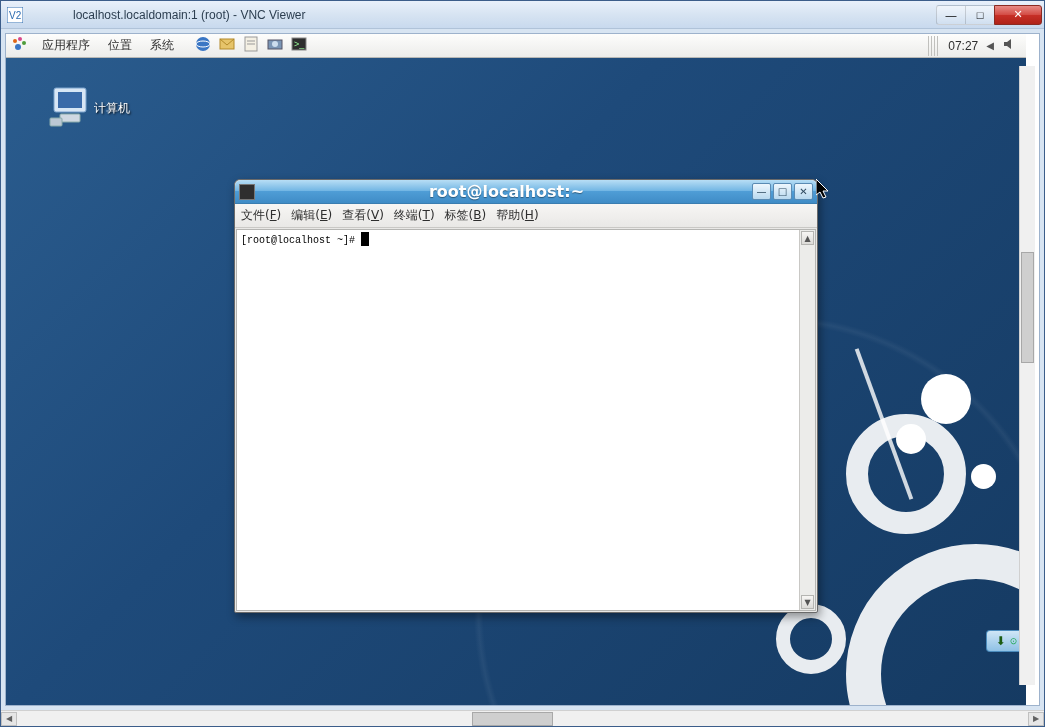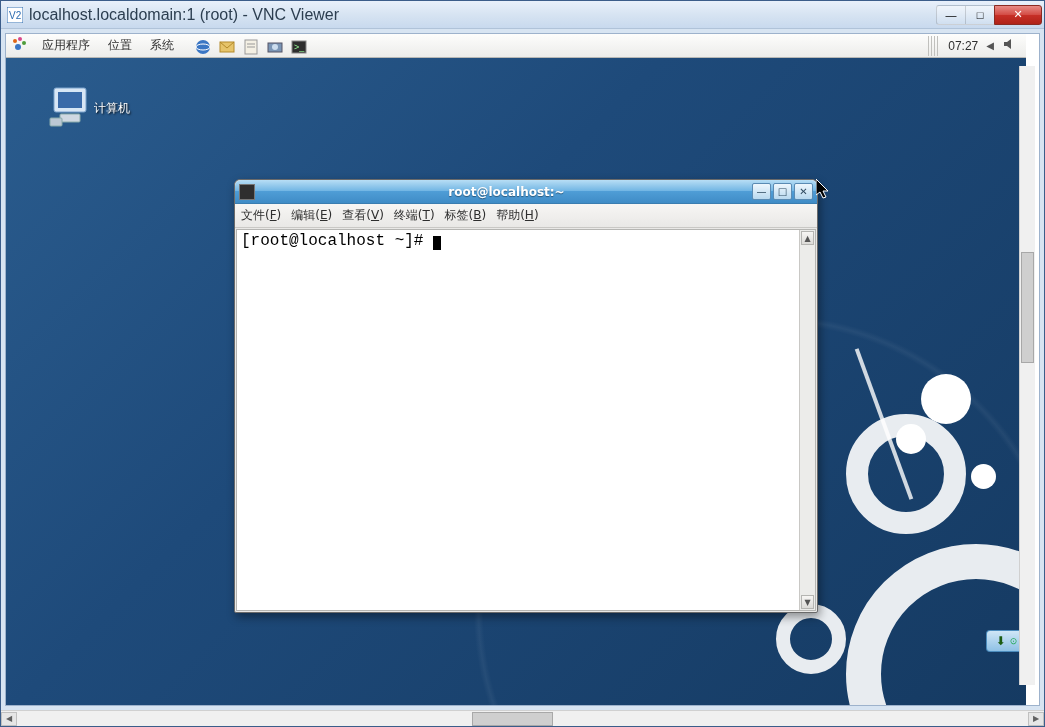--- a/index.html
+++ b/index.html
@@ -31,22 +31,23 @@
   padding-left: 6px;
   border-bottom: 1px solid #b0c3d9;
 }
 .win7-titlebar .app-icon {
   width: 16px; height: 16px;
   margin-right: 6px;
   display: flex; align-items: center; justify-content: flex-end;
 }
 .win7-titlebar .title-text {
   color: #2c3e50;
-  font-size: 16px;
+  font-size: 12px;
   flex: 1;
+  margin-left: 44px;
 }
 .win7-controls {
   display: flex;
   margin-right: 2px;
   gap: 0;
 }
 .win7-btn {
   width: 30px; height: 20px;
   display: flex; align-items: center; justify-content: center;
   font-size: 11px;
@@ -113,21 +114,21 @@
   height: 24px;
   background: linear-gradient(to bottom, #fdfdfc 0%, #ececea 100%);
   border-bottom: 1px solid #b8b8b5;
   display: flex;
   align-items: center;
   padding: 0 4px;
   font-size: 12px;
   color: #2e2e2e;
   gap: 2px;
 }
-.gnome-panel .gp-left { display: flex; align-items: flex-end; gap: 10px; }
+.gnome-panel .gp-left { display: flex; align-items: flex-start; gap: 10px; }
 .gnome-panel .gp-menu { cursor: pointer; padding: 2px 4px; }
 .gnome-panel .gp-launchers { display: flex; gap: 2px; margin-left: 4px; }
 .gp-launcher {
   width: 22px; height: 18px;
   display: flex; align-items: center; justify-content: center;
   cursor: pointer;
 }
 .gnome-panel .gp-right { margin-left: auto; display: flex; align-items: center; gap: 8px; padding-right: 6px; }
 .gp-time { font-size: 12px; }
 
@@ -183,21 +184,21 @@
   width: 16px; height: 16px;
   background: #2e2e2e;
   border: 1px solid #777;
   margin-right: 6px;
 }
 .term-titlebar .term-title {
   flex: 1;
   text-align: center;
   color: #fff;
   font-weight: bold;
-  font-size: 12px;
+  font-size: 16px;
   text-shadow: 0 1px 1px rgba(0,0,0,0.4);
 }
 .term-titlebar .term-ctrls { display: flex; gap: 2px; }
 .term-ctrl {
   width: 19px; height: 17px;
   background: linear-gradient(to bottom, #eef7fd, #b9d9ef);
   border: 1px solid #5a8bb3;
   border-radius: 2px;
   display: flex; align-items: center; justify-content: center;
   font-size: 10px;
@@ -224,21 +225,21 @@
   background: #fff;
   border: 1px solid #b5b5b2;
   margin: 1px;
 }
 .term-body {
   flex: 1;
   height: 380px;
   background: #ffffff;
   padding: 2px 4px;
   font-family: "Courier New", monospace;
-  font-size: 16px;
+  font-size: 10px;
   color: #000;
   white-space: pre;
   overflow: hidden;
 }
 .term-cursor {
   display: inline-block;
   width: 8px; height: 14px;
   background: #000;
   vertical-align: text-bottom;
 }

